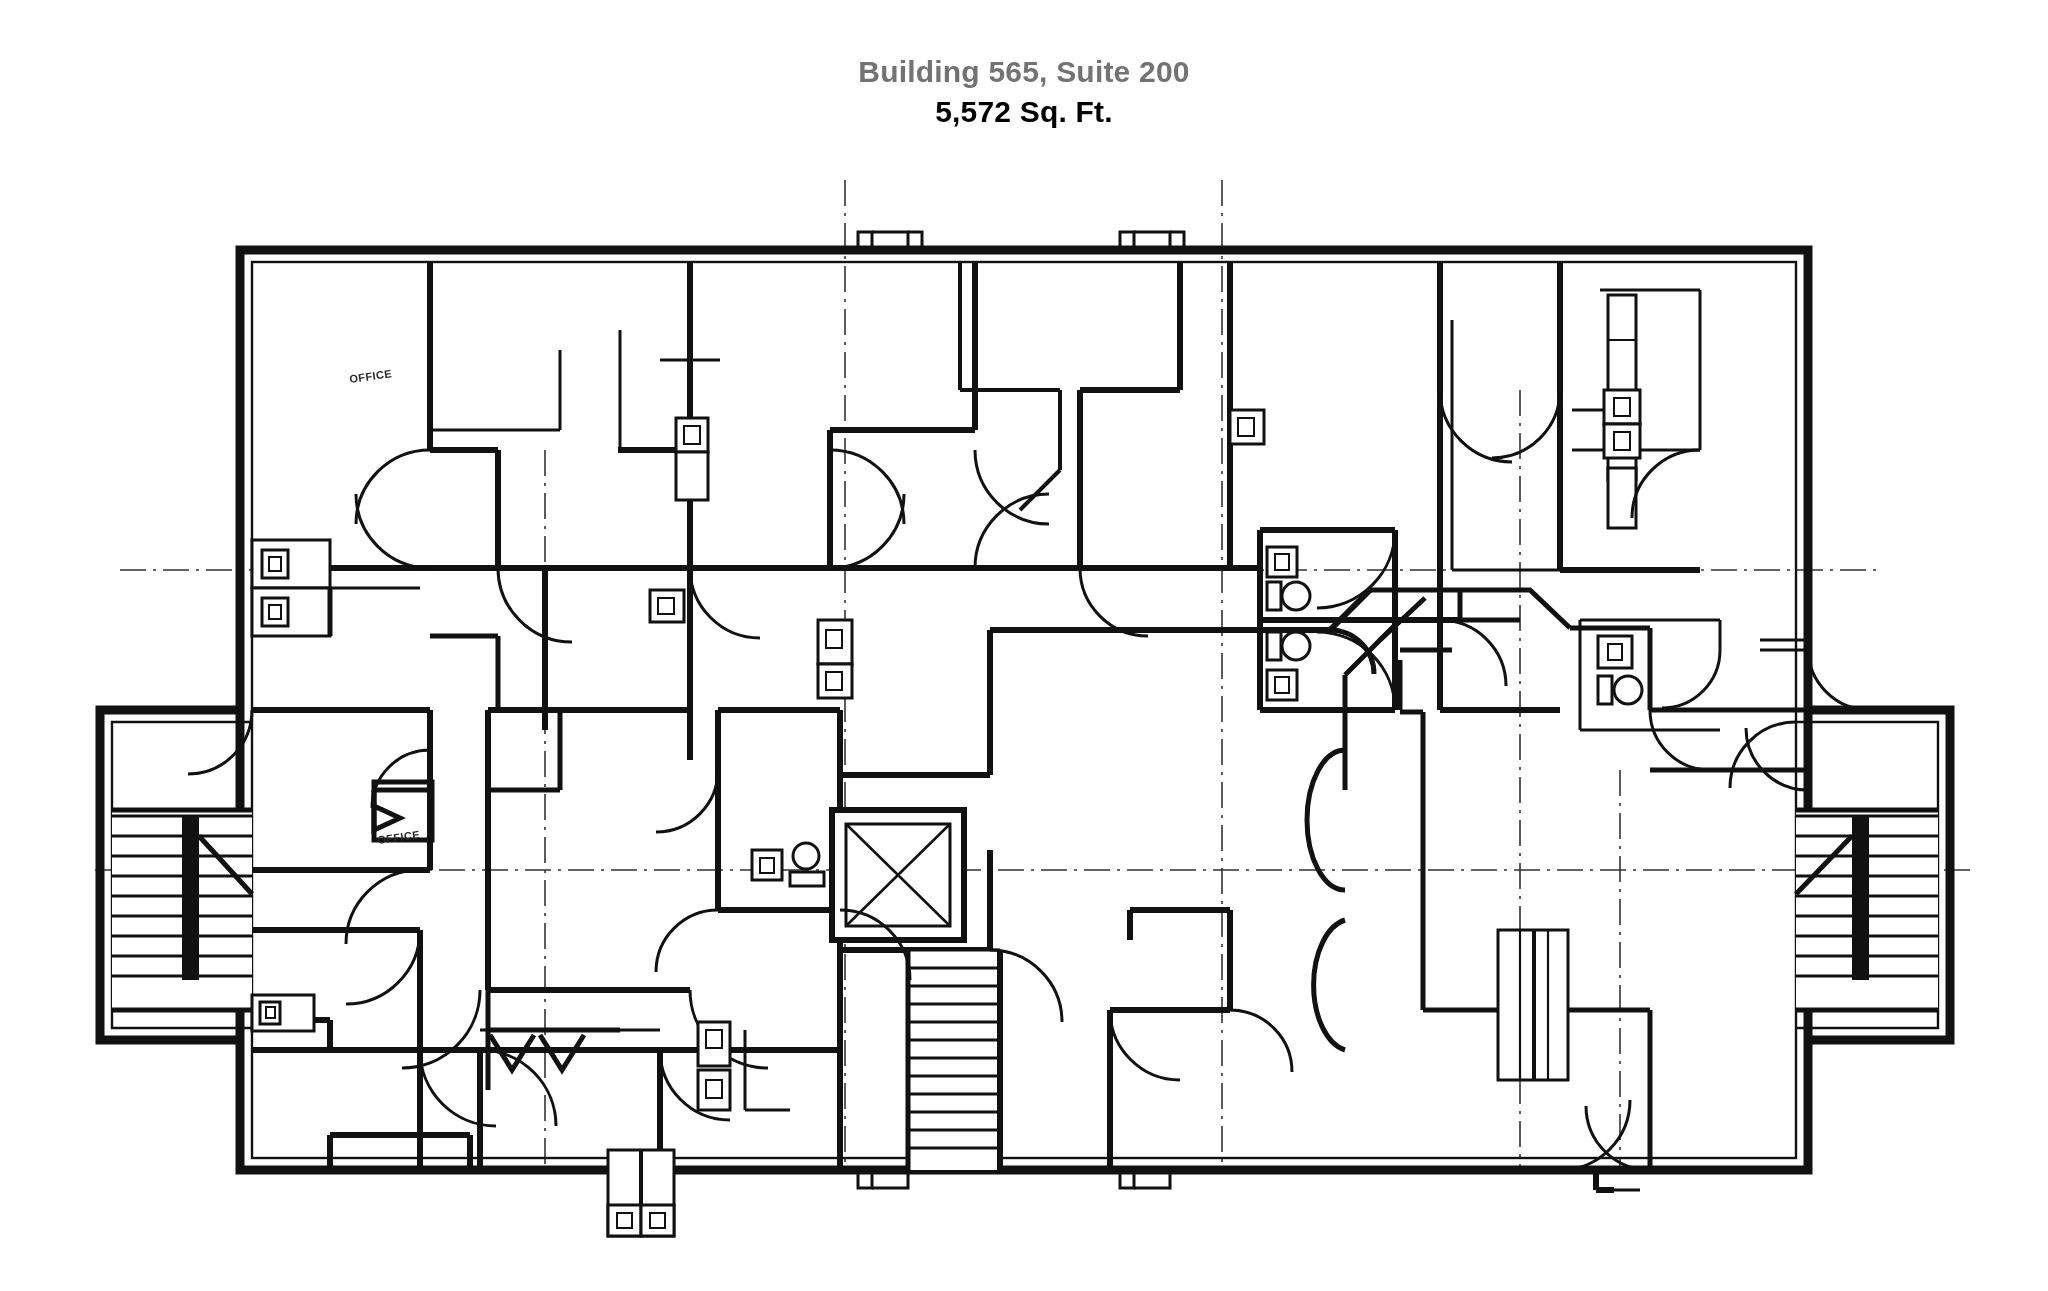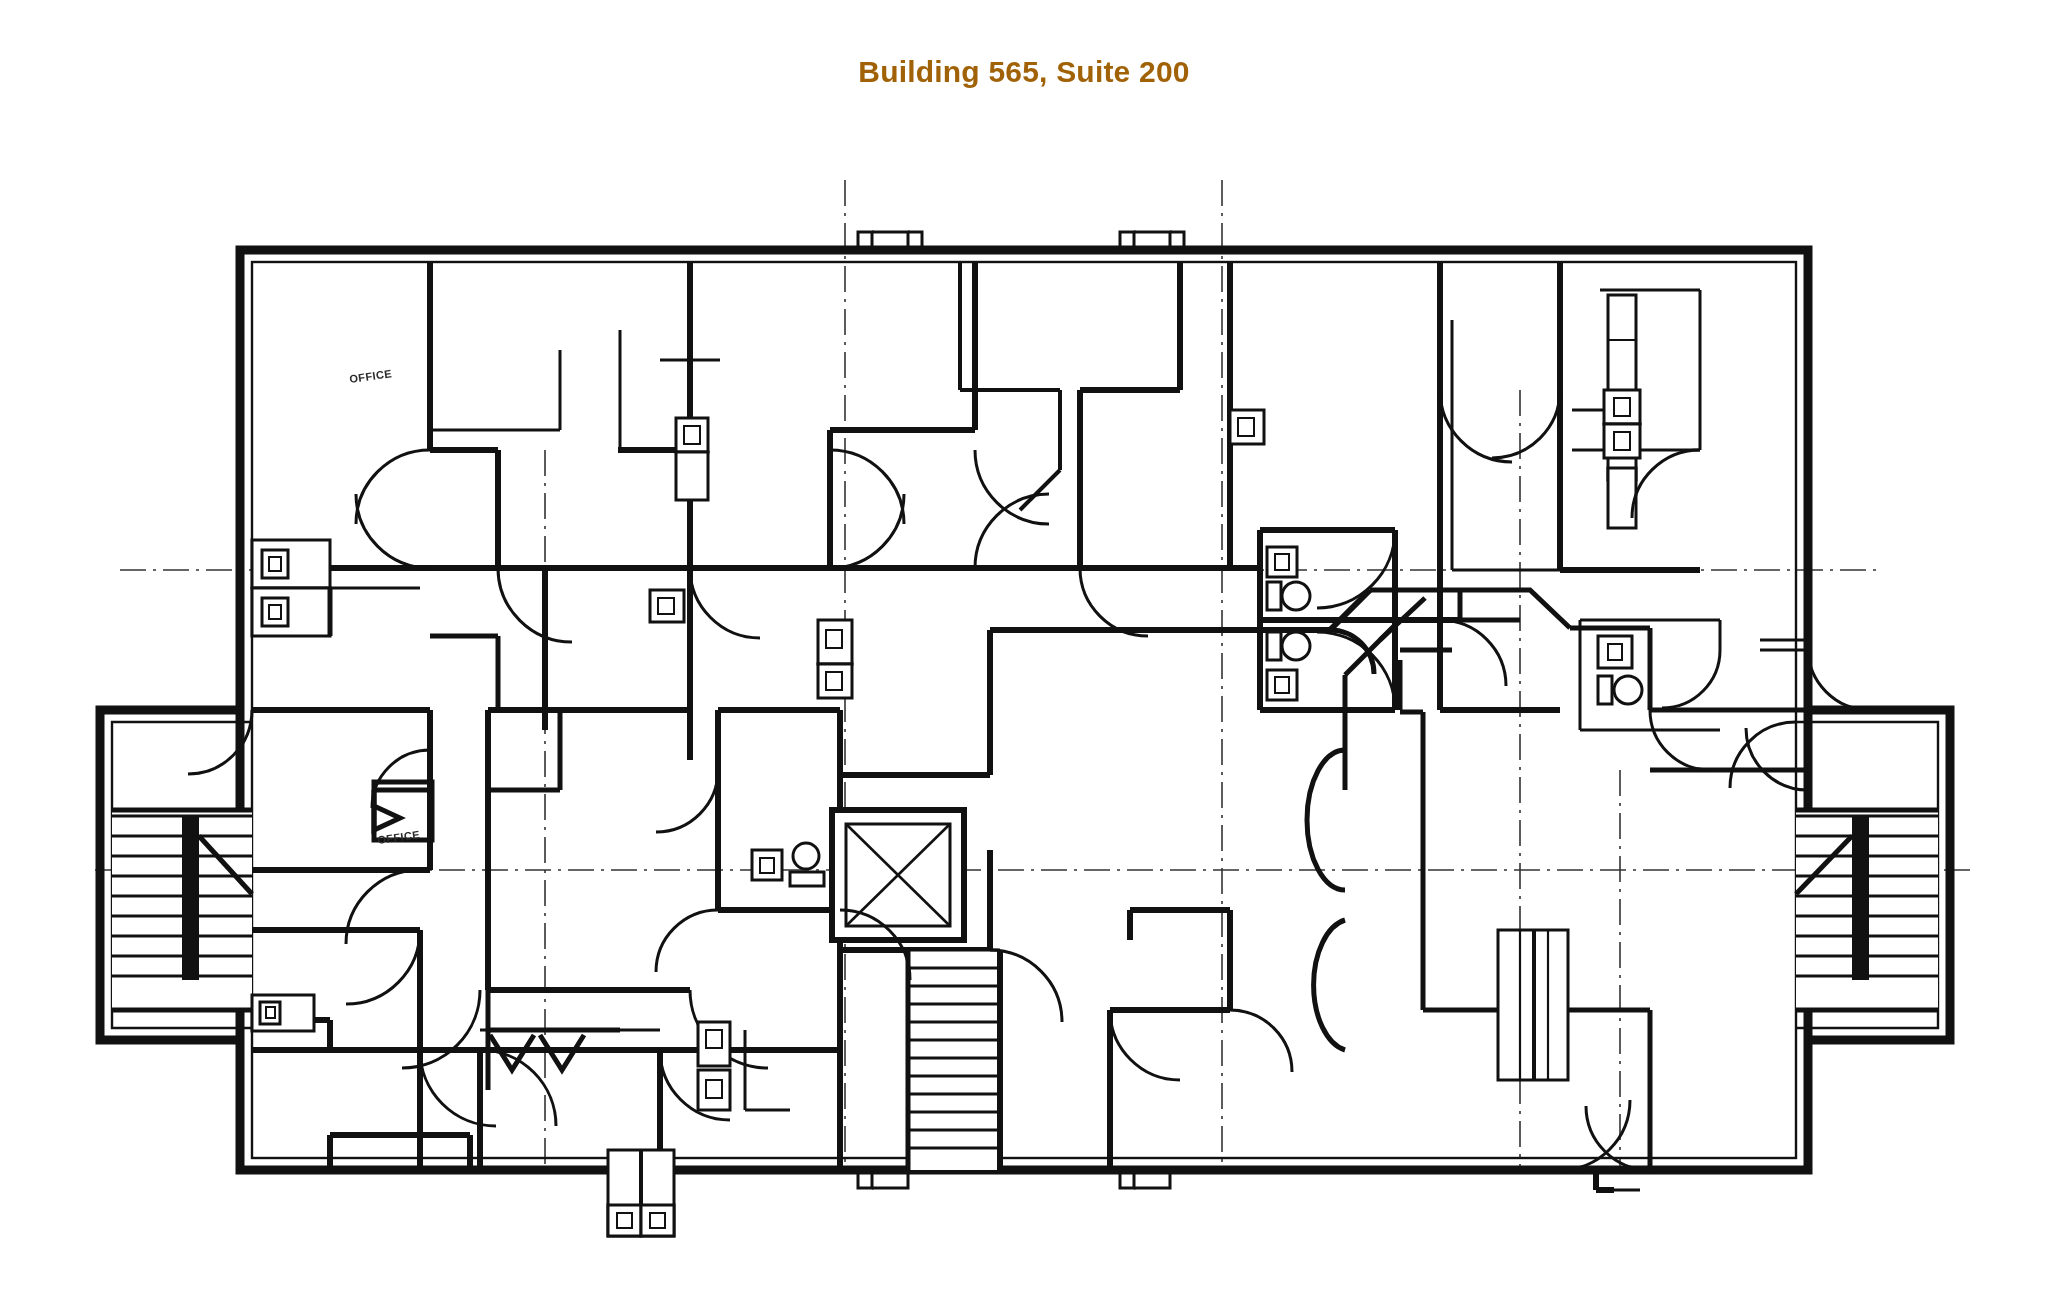--- a/index.html
+++ b/index.html
@@ -8,36 +8,37 @@
     background:#ffffff;
     font-family:"Liberation Sans", sans-serif;
     overflow:hidden;
   }
   #page{position:relative;width:2048px;height:1291px;background:#fff;}
   #title-block{
     position:absolute;left:0;top:52px;width:2048px;
     text-align:center;
   }
   #title-block .line1{
-    font-size:30px;font-weight:bold;color:#a16207;letter-spacing:.2px;line-height:1.32;
+    font-size:30px;font-weight:bold;color:#737373;letter-spacing:.2px;line-height:1.32;
   }
   #title-block .line2{
     font-size:30px;font-weight:bold;color:#000;letter-spacing:.2px;line-height:1.32;
   }
   #plan-wrap{position:absolute;left:0;top:150px;width:2048px;height:1100px;}
   svg.plan{display:block;width:2048px;height:1100px;}
   .rm-label{font-family:"Liberation Sans",sans-serif;font-size:11px;font-weight:bold;fill:#2b2b2b;letter-spacing:.4px;}
 </style>
 </head>
 <body>
 
 <div id="page">
 
   <div id="title-block">
     <div class="line1">Building 565, Suite 200</div>
+    <div class="line2">5,572 Sq. Ft.</div>
   </div>
 
   <div id="plan-wrap">
     <svg class="plan" viewBox="0 0 2048 1100" xmlns="http://www.w3.org/2000/svg">
 
       <defs>
         <g id="toilet">
           <rect x="0" y="0" width="13" height="26" fill="#fff" stroke="#111" stroke-width="2.2"></rect>
           <ellipse cx="24" cy="13" rx="11" ry="11" fill="#fff" stroke="#111" stroke-width="2.2"></ellipse>
         </g>

